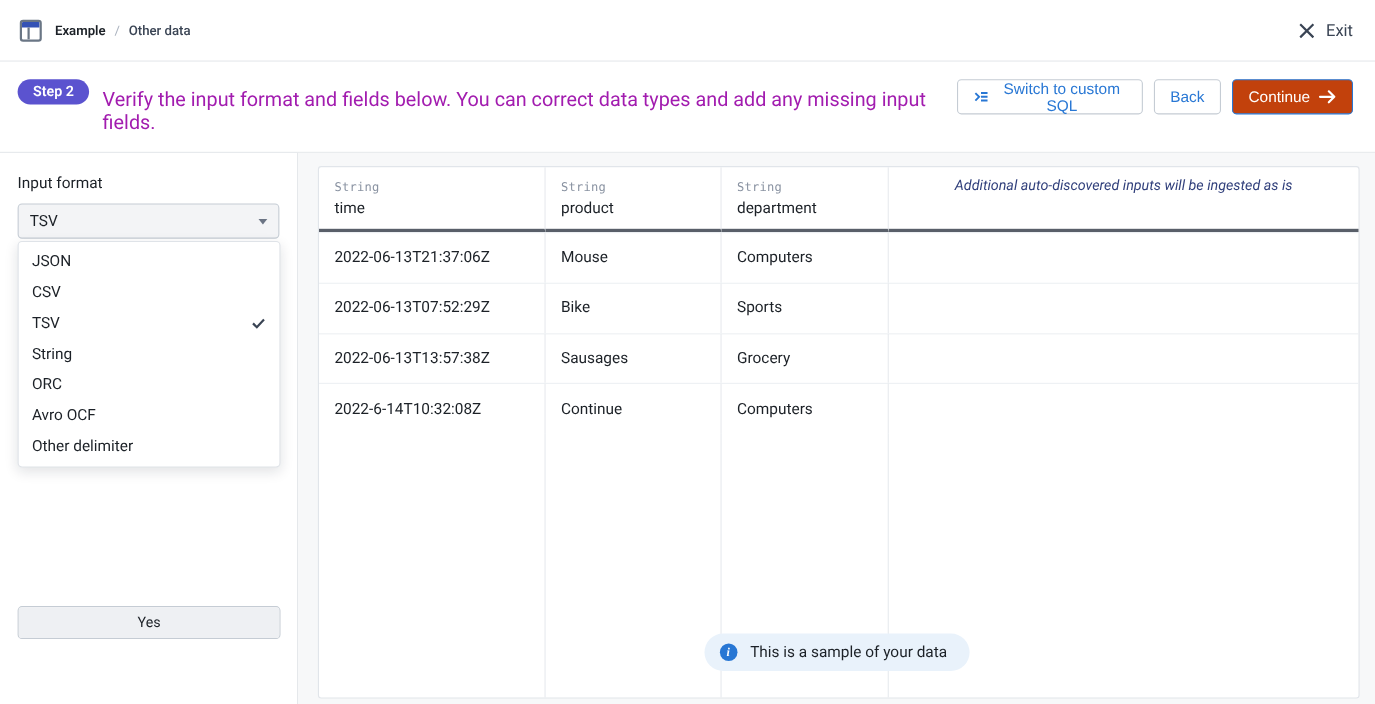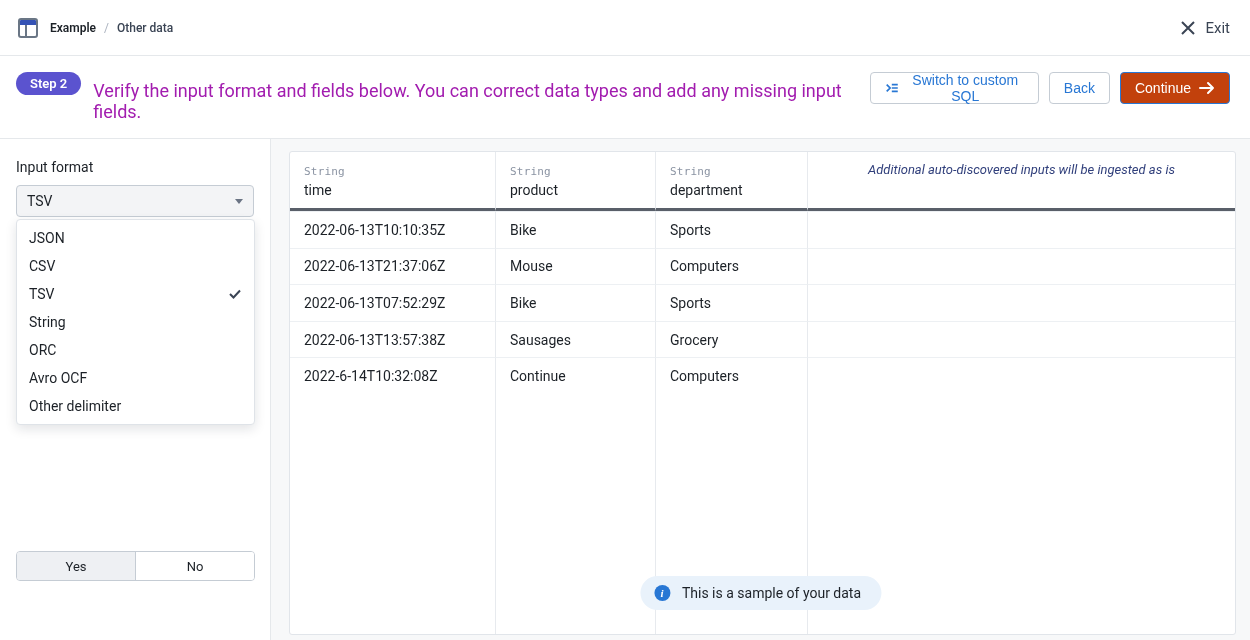--- a/index.html
+++ b/index.html
@@ -362,21 +362,20 @@
         <div class="dropdown-item">
           <span>Avro OCF</span>
         </div>
         <div class="dropdown-item">
           <span>Other delimiter</span>
         </div>
       </div>
 
     <div class="seg-group">
       <div class="seg-btn active">Yes</div>
-      <div class="seg-btn">No</div>
     </div>
   </div>
 
   <div class="content">
     <table class="data-table">
       <colgroup>
         <col class="col-time">
           <col class="col-prod">
           <col class="col-dept">
           <col class="col-extra">
@@ -394,26 +393,20 @@
           <th>
             <span class="col-type">String</span>
             <span class="col-name">department</span>
           </th>
           <th>
             <span class="extra-note">Additional auto-discovered inputs will be ingested as is</span>
           </th>
         </tr>
       </thead>
       <tbody id="table-body">
-          <tr>
-            <td>2022-06-13T10:10:35Z</td>
-            <td>Bike</td>
-            <td>Sports</td>
-            <td></td>
-          </tr>
           <tr>
             <td>2022-06-13T21:37:06Z</td>
             <td>Mouse</td>
             <td>Computers</td>
             <td></td>
           </tr>
           <tr>
             <td>2022-06-13T07:52:29Z</td>
             <td>Bike</td>
             <td>Sports</td>

